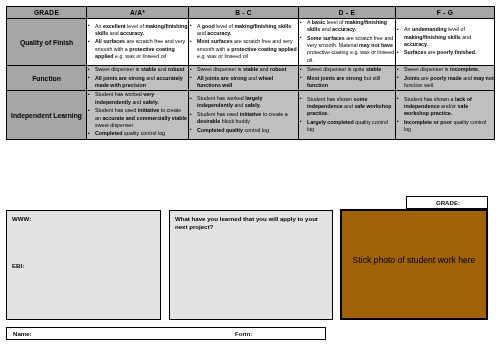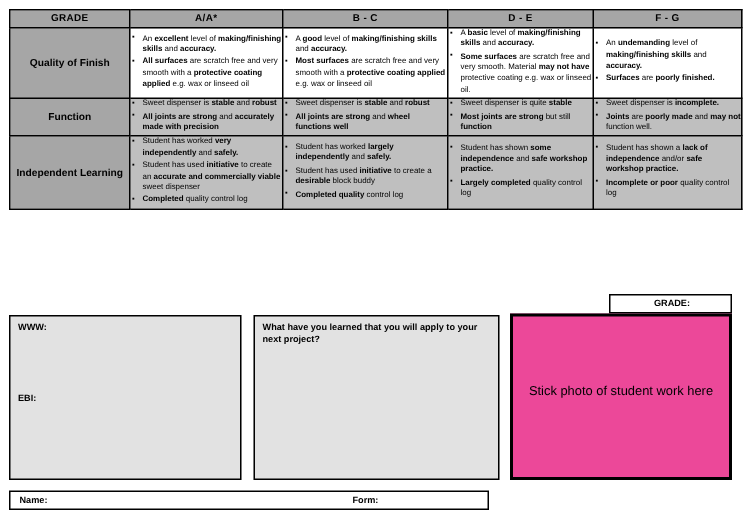--- a/index.html
+++ b/index.html
@@ -125,21 +125,21 @@
   #grade-box {
     left: 400px; top: 0px; width: 82px; height: 13px;
     background: #ffffff; border: 1.6px solid #000;
   }
   #grade-lbl {
     left: 0; top: 2.4px; width: 82px; text-align: center;
   }
 
   #photo-box {
     left: 334px; top: 13px; width: 148px; height: 111px;
-    background: #ec4899; border: 2.2px solid #000;
+    background: #a16207; border: 2.2px solid #000;
   }
   #photo-text {
     position: absolute;
     left: 8px; right: 8px; top: 44px;
     text-align: center;
     font-size: 8.6px;
     line-height: 1.3;
     color: #000;
   }
 

